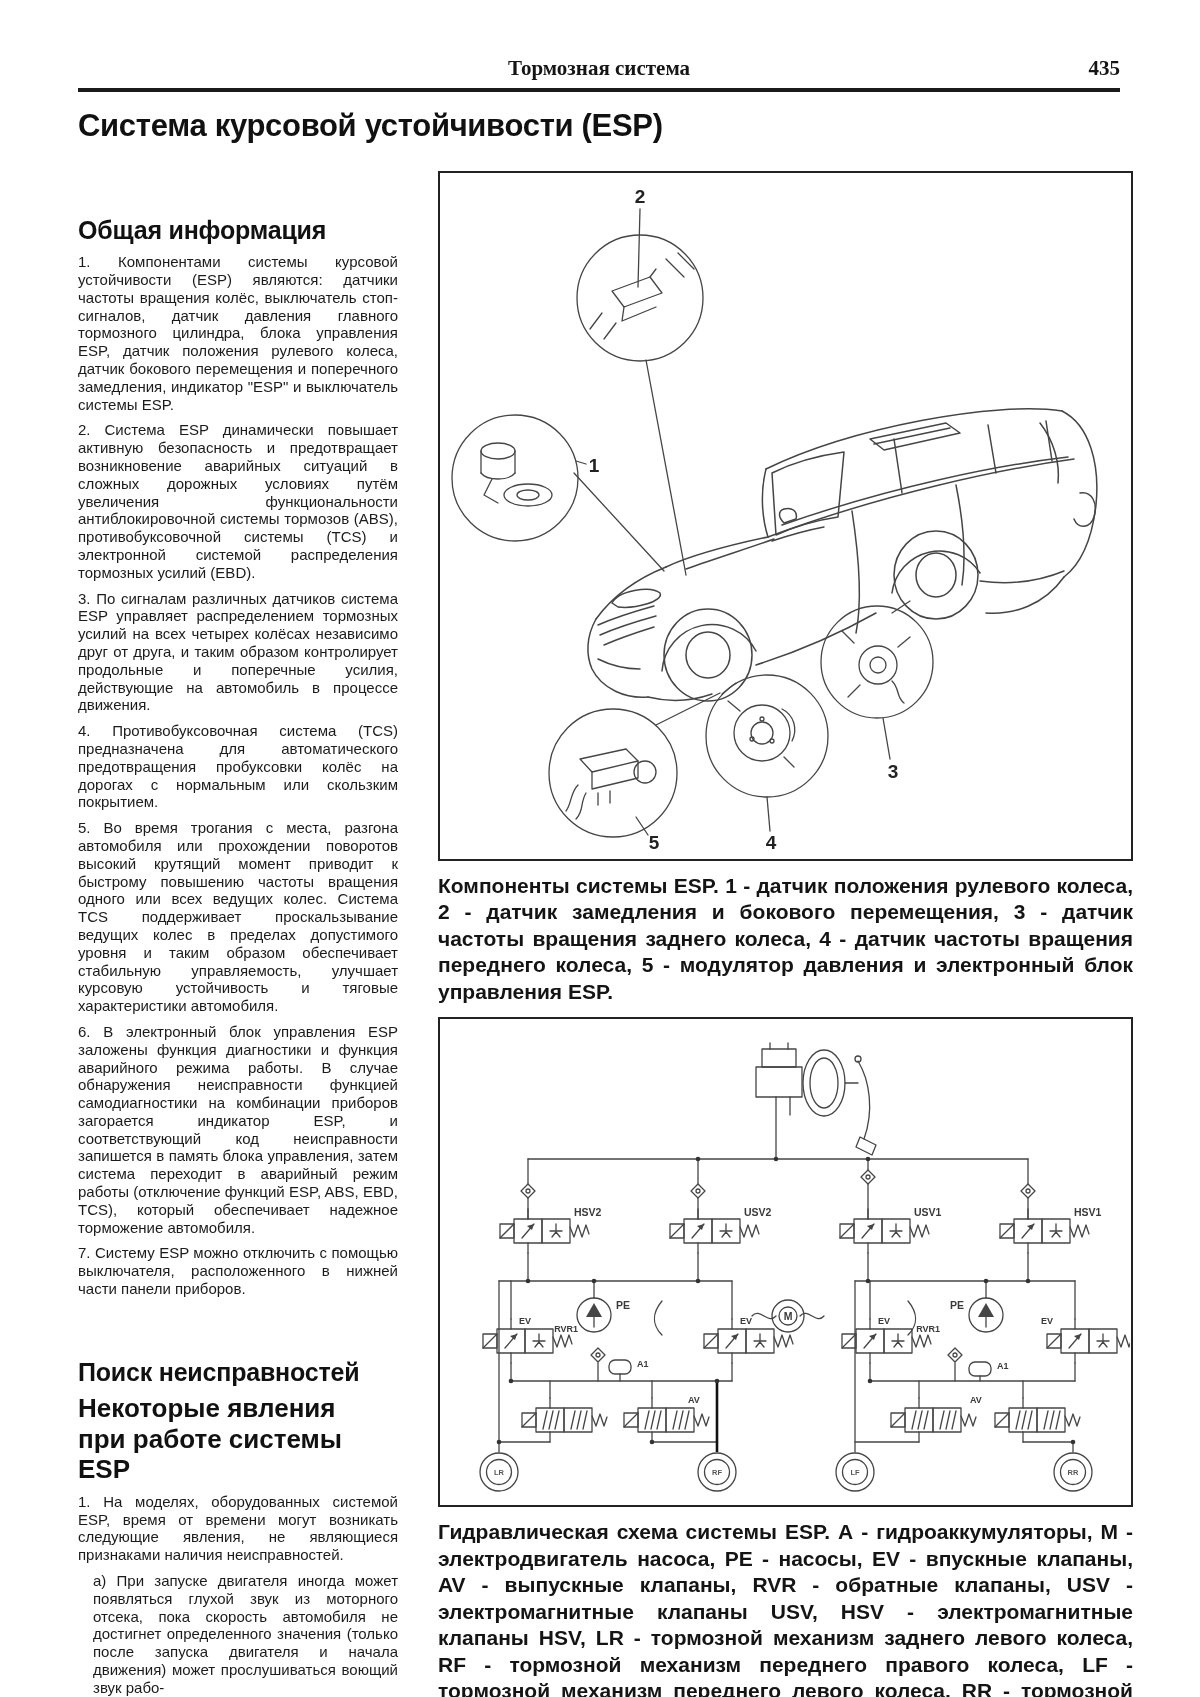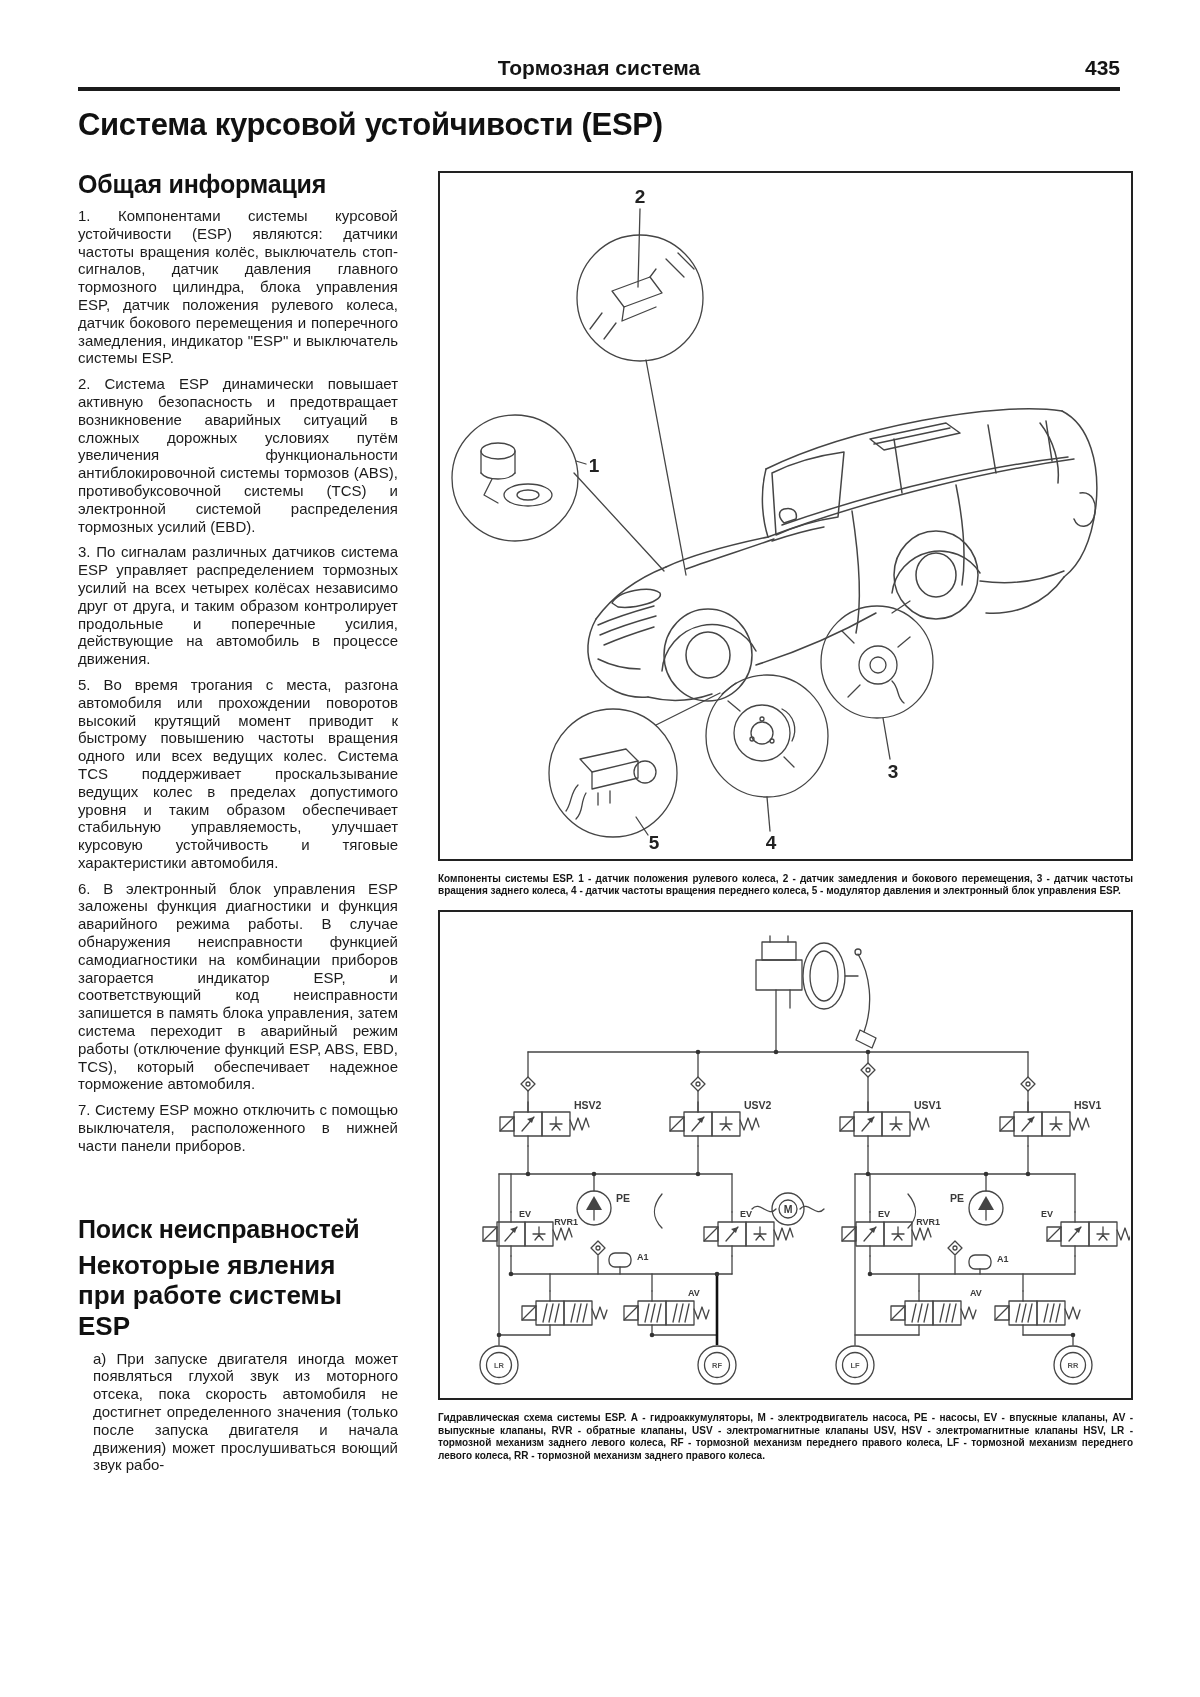--- a/index.html
+++ b/index.html
@@ -1,37 +1,37 @@
 <!DOCTYPE html>
 <html><head>
 <meta charset="utf-8">
 <style>
   html,body{margin:0;padding:0;background:#ffffff;}
   body{width:1200px;height:1697px;overflow:hidden;font-family:"Liberation Sans",sans-serif;color:#1c1c1c;}
   .page{width:1042px;margin:0 0 0 78px;}
   
-  .hdr{position:relative;padding-top:56px;}
+  .hdr{position:relative;padding-top:56px;font-family:Liberation Serif, serif;}
   .hdr-chapter{text-align:center;font-size:21px;font-weight:bold;color:#151515;}
   .hdr-page{position:absolute;right:0;top:56px;font-size:21px;font-weight:bold;color:#151515;}
   .hdr-rule{border:none;border-top:4px solid #1b1b1b;margin:7px 0 0 0;}
   
   .doc-title{font-size:31px;font-weight:bold;margin:16px 0 21px 0;letter-spacing:-0.3px;color:#111;}
   
   .cols{display:flex;gap:40px;align-items:center;}
   .col-left{width:320px;flex:0 0 320px;}
   .col-right{width:695px;flex:0 0 695px;padding-top:6px;}
   .h2{font-size:25px;font-weight:bold;margin:6px 0 6px 0;color:#111;letter-spacing:-0.2px;}
   .h2.trouble{margin-top:60px;}
   .h3{font-size:26px;font-weight:bold;margin:2px 0 6px 0;color:#111;line-height:1.18;}
   .col-left p{font-size:15px;line-height:17.8px;text-align:justify;margin:8px 0 1px 0;color:#1b1b1b;}
   .col-left p.sub{padding-left:15px;}
   
   .figbox{border:2.5px solid #222;background:#fff;}
   .figbox svg{display:block;}
-  .figcap{font-size:10px;font-weight:bold;line-height:1.26;text-align:justify;margin:12px 0 12px 0;color:#141414;}
+  .figcap{font-size:21px;font-weight:bold;line-height:1.26;text-align:justify;margin:12px 0 12px 0;color:#141414;}
   
   .sk{stroke:#454545;fill:none;stroke-width:1.5;stroke-linecap:round;stroke-linejoin:round;}
   .sk2{stroke:#454545;fill:none;stroke-width:1.3;stroke-linecap:round;stroke-linejoin:round;}
   .num{font-family:"Liberation Sans",sans-serif;font-size:19px;font-weight:bold;fill:#222;}
   .lbl{font-family:"Liberation Sans",sans-serif;font-size:10.5px;font-weight:bold;fill:#3a3a3a;}
   .lbl-s{font-family:"Liberation Sans",sans-serif;font-size:9px;font-weight:bold;fill:#3a3a3a;}
   .lbl-w{font-family:"Liberation Sans",sans-serif;font-size:7.5px;font-weight:bold;fill:#555;}
   .heavy{stroke:#111;stroke-width:2.6;fill:none;}
   .dot{fill:#333;stroke:none;}
 </style>
@@ -48,29 +48,31 @@
 
   <div class="doc-title">Система курсовой устойчивости (ESP)</div>
 
   <div class="cols">
 
     <div class="col-left">
       <div class="h2">Общая информация</div>
       <p>1. Компонентами системы курсовой устойчивости (ESP) являются: датчики частоты вращения колёс, выключатель стоп-сигналов, датчик давления главного тормозного цилиндра, блока управления ESP, датчик положения рулевого колеса, датчик бокового перемещения и поперечного замедления, индикатор "ESP" и выключатель системы ESP.</p>
       <p>2. Система ESP динамически повышает активную безопасность и предотвращает возникновение аварийных ситуаций в сложных дорожных условиях путём увеличения функциональности антиблокировочной системы тормозов (ABS), противобуксовочной системы (TCS) и электронной системой распределения тормозных усилий (EBD).</p>
       <p>3. По сигналам различных датчиков система ESP управляет распределением тормозных усилий на всех четырех колёсах независимо друг от друга, и таким образом контролирует продольные и поперечные усилия, действующие на автомобиль в процессе движения.</p>
+      <p>4. Противобуксовочная система (TCS) предназначена для автоматического предотвращения пробуксовки колёс на дорогах с нормальным или скользким покрытием.</p>
       <p>5. Во время трогания с места, разгона автомобиля или прохождении поворотов высокий крутящий момент приводит к быстрому повышению частоты вращения одного или всех ведущих колес. Система TCS поддерживает проскальзывание ведущих колес в пределах допустимого уровня и таким образом обеспечивает стабильную управляемость, улучшает курсовую устойчивость и тяговые характеристики автомобиля.</p>
       <p>6. В электронный блок управления ESP заложены функция диагностики и функция аварийного режима работы. В случае обнаружения неисправности функцией самодиагностики на комбинации приборов загорается индикатор ESP, и соответствующий код неисправности запишется в память блока управления, затем система переходит в аварийный режим работы (отключение функций ESP, ABS, EBD, TCS), который обеспечивает надежное торможение автомобиля.</p>
       <p>7. Систему ESP можно отключить с помощью выключателя, расположенного в нижней части панели приборов.</p>
 
       <div class="h2 trouble">Поиск неисправностей</div>
       <div class="h3">
         <span>Некоторые явления</span><br>
         <span>при работе системы ESP</span>
       </div>
+      <p>1. На моделях, оборудованных системой ESP, время от времени могут возникать следующие явления, не являющиеся признаками наличия неисправностей.</p>
       <p class="sub">а) При запуске двигателя иногда может появляться глухой звук из моторного отсека, пока скорость автомобиля не достигнет определенного значения (только после запуска двигателя и начала движения) может прослушиваться воющий звук рабо-</p>
     </div>
 
     <div class="col-right">
 
       <div class="figbox">
         <svg width="690" height="686" viewBox="0 0 690 686">
 
           <g class="sk">
             <path d="M326,296 C412,254 556,228 622,238"></path>

